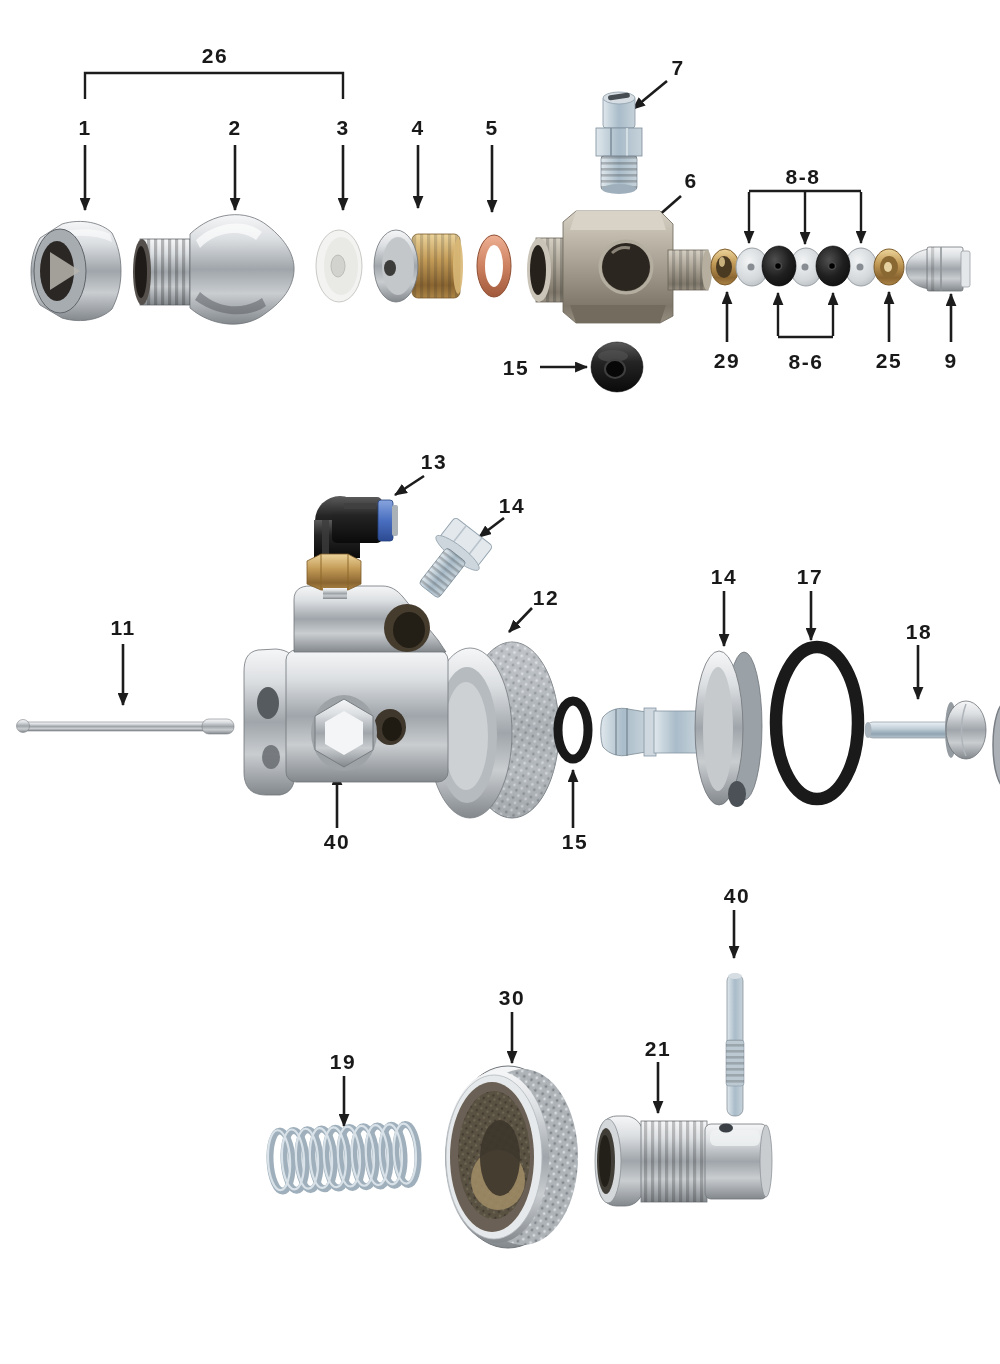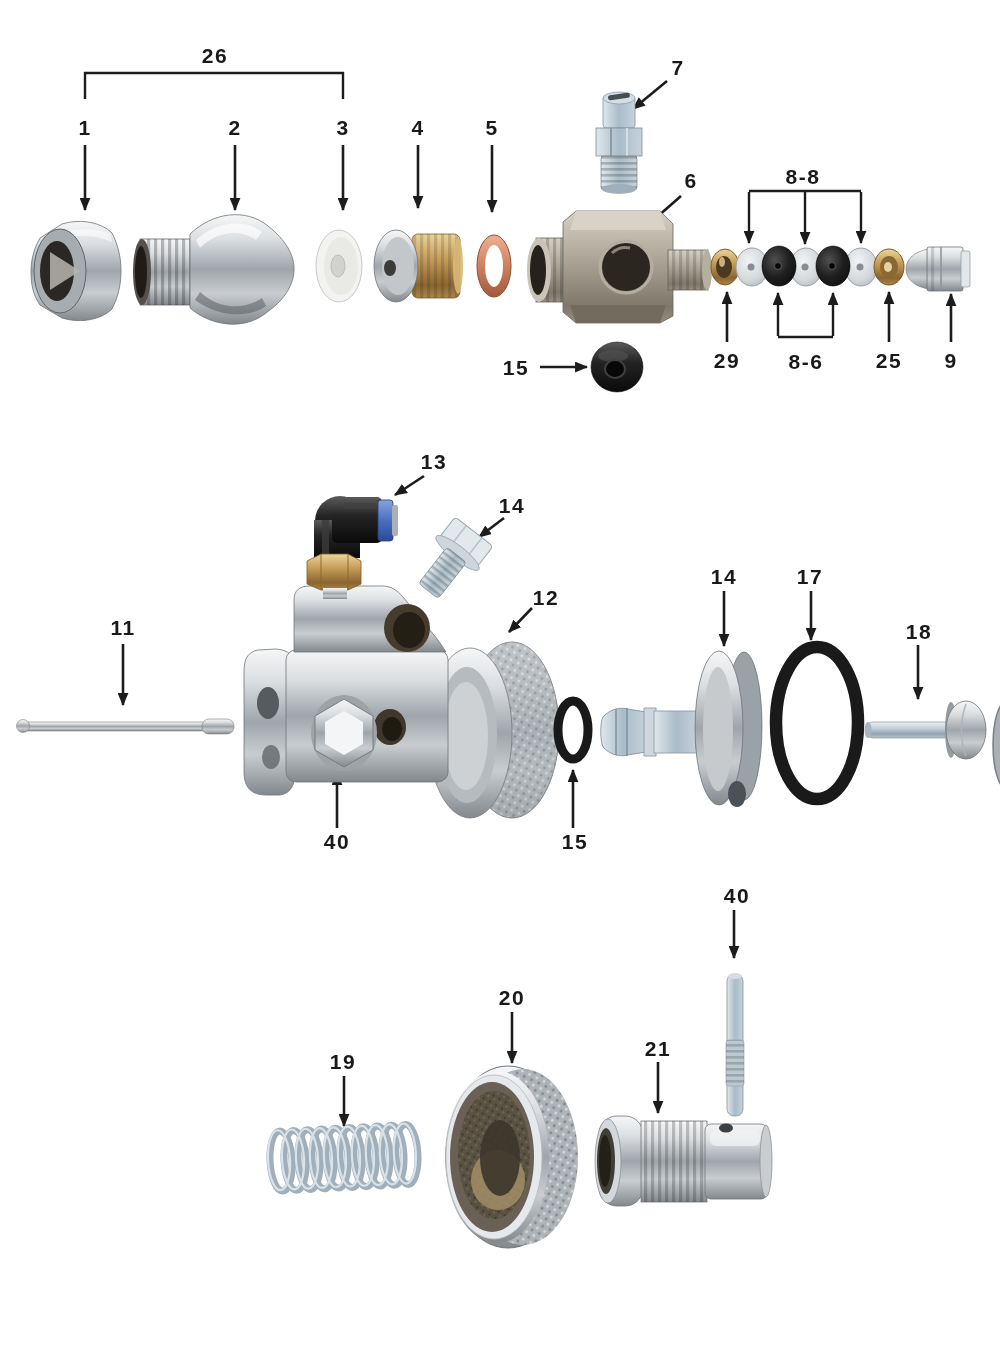--- a/index.html
+++ b/index.html
@@ -406,17 +406,17 @@
 <div class="lbl" style="left:434px;top:461px">13</div>
 <div class="lbl" style="left:512px;top:505px">14</div>
 <div class="lbl" style="left:546px;top:597px">12</div>
 <div class="lbl" style="left:123px;top:627px">11</div>
 <div class="lbl" style="left:337px;top:841px">40</div>
 <div class="lbl" style="left:575px;top:841px">15</div>
 <div class="lbl" style="left:724px;top:576px">14</div>
 <div class="lbl" style="left:810px;top:576px">17</div>
 <div class="lbl" style="left:919px;top:631px">18</div>
 <div class="lbl" style="left:737px;top:895px">40</div>
-<div class="lbl" style="left:512px;top:997px">20</div>
+<div class="lbl" style="left:512px;top:997px">30</div>
 <div class="lbl" style="left:343px;top:1061px">19</div>
 <div class="lbl" style="left:658px;top:1048px">21</div>
 
 </div>
 
 </body></html>

